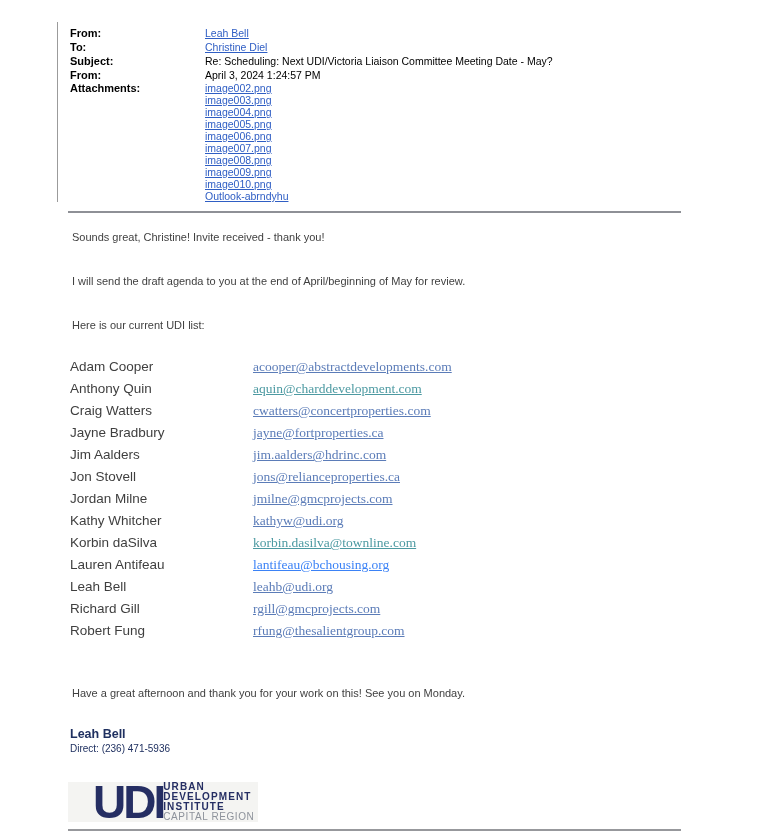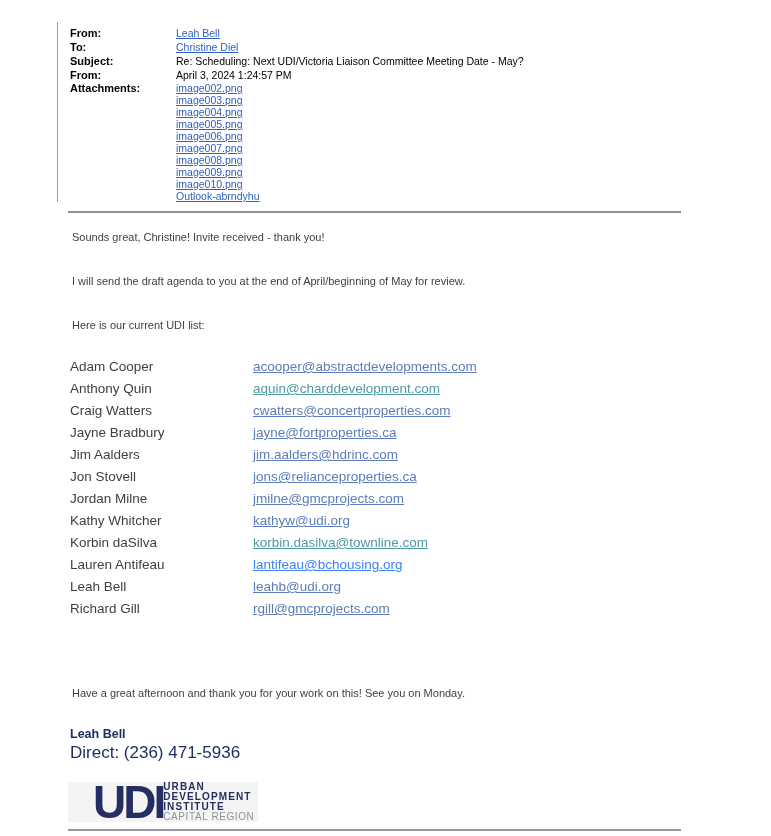--- a/index.html
+++ b/index.html
@@ -4,46 +4,46 @@
 <style>
   html,body { margin:0; padding:0; background:#ffffff; }
   .page {
     position:relative; width:771px; height:836px; background:#ffffff;
     font-family:"Liberation Sans", sans-serif; overflow:hidden;
   }
 
   
   .vline { position:absolute; left:57px; top:22px; width:1px; height:180px; background:#9b9b9b; }
   .header-block { position:absolute; left:70px; top:26px; }
-  .hrow { display:flex; line-height:14px; }
+  .hrow { display:flex; line-height:14px;gap:29px; }
   .hrow.attach { line-height:12px; }
   .hlabel { width:106px; font-weight:bold; font-size:11px; color:#000; }
   .hvalue { font-size:10.5px; color:#000; }
   .hlink { font-size:10.5px; color:#2f5ec4; text-decoration:underline; cursor:pointer; }
   .attach-list { display:flex; flex-direction:column; }
   .attach-list .hlink { line-height:12px; }
 
   .rule-top    { position:absolute; left:68px; top:211px; width:613px; height:2px; background:#8e9096; }
   .rule-bottom { position:absolute; left:68px; top:829px; width:613px; height:2px; background:#97989c; }
 
   
   .para { position:absolute; left:72px; font-size:11px; line-height:18px; color:#3f3f3f; }
   .para-greeting { top:228px; }
   .para-agenda   { top:272px; }
   .para-intro    { top:316px; }
   .para-closing  { top:684px; }
 
   .contacts { position:absolute; left:70px; top:356px; }
   .contact-row { display:flex; height:22px; line-height:22px; font-size:13.5px; }
   .contact-name { width:183px; color:#3f3f3f; }
-  .contact-email { text-decoration:underline; cursor:pointer; }
+  .contact-email { text-decoration:underline; cursor:pointer;font-family:Liberation Serif, serif; }
 
   
   .sig-name   { position:absolute; left:70px; top:727px; font-size:12.5px; font-weight:bold; color:#1f3060; }
-  .sig-direct { position:absolute; left:70px; top:743px; font-size:17px; color:#1f3060; }
+  .sig-direct { position:absolute; left:70px; top:743px; font-size:10px; color:#1f3060; }
 
   
   .logo { position:absolute; left:68px; top:782px; width:190px; height:40px;
           background:#f4f4f2; display:flex; align-items:center; }
   .logo-udi { font-size:46px; font-weight:bold; color:#252e63; letter-spacing:-3px;
               line-height:40px; padding-left:1px;margin-left:24px; }
   .logo-text { display:flex; flex-direction:column; justify-content:center; }
   .logo-line   { font-size:10px; font-weight:bold; color:#252e63; letter-spacing:1.1px; line-height:10px; }
   .logo-region { font-size:10px; color:#8d929b; letter-spacing:0.6px; line-height:10px; }
 </style>
@@ -136,20 +136,24 @@
       <a class="contact-email" style="color: #3b82f6;">lantifeau@bchousing.org</a>
     </div>
     <div class="contact-row">
       <span class="contact-name">Leah Bell</span>
       <a class="contact-email" style="color: rgb(91, 124, 184);">leahb@udi.org</a>
     </div>
     <div class="contact-row">
       <span class="contact-name">Richard Gill</span>
       <a class="contact-email" style="color: rgb(91, 124, 184);">rgill@gmcprojects.com</a>
     </div>
+    <div class="contact-row">
+      <span class="contact-name">Robert Fung</span>
+      <a class="contact-email" style="color: rgb(91, 124, 184);">rfung@thesalientgroup.com</a>
+    </div>
   </div>
 
   <div class="para para-closing">Have a great afternoon and thank you for your work on this! See you on Monday.</div>
 
   <div class="sig-name">Leah Bell</div>
   <div class="sig-direct">Direct: (236) 471-5936</div>
 
   <div class="logo">
     <span class="logo-udi">UDI</span>
     <span class="logo-text">

